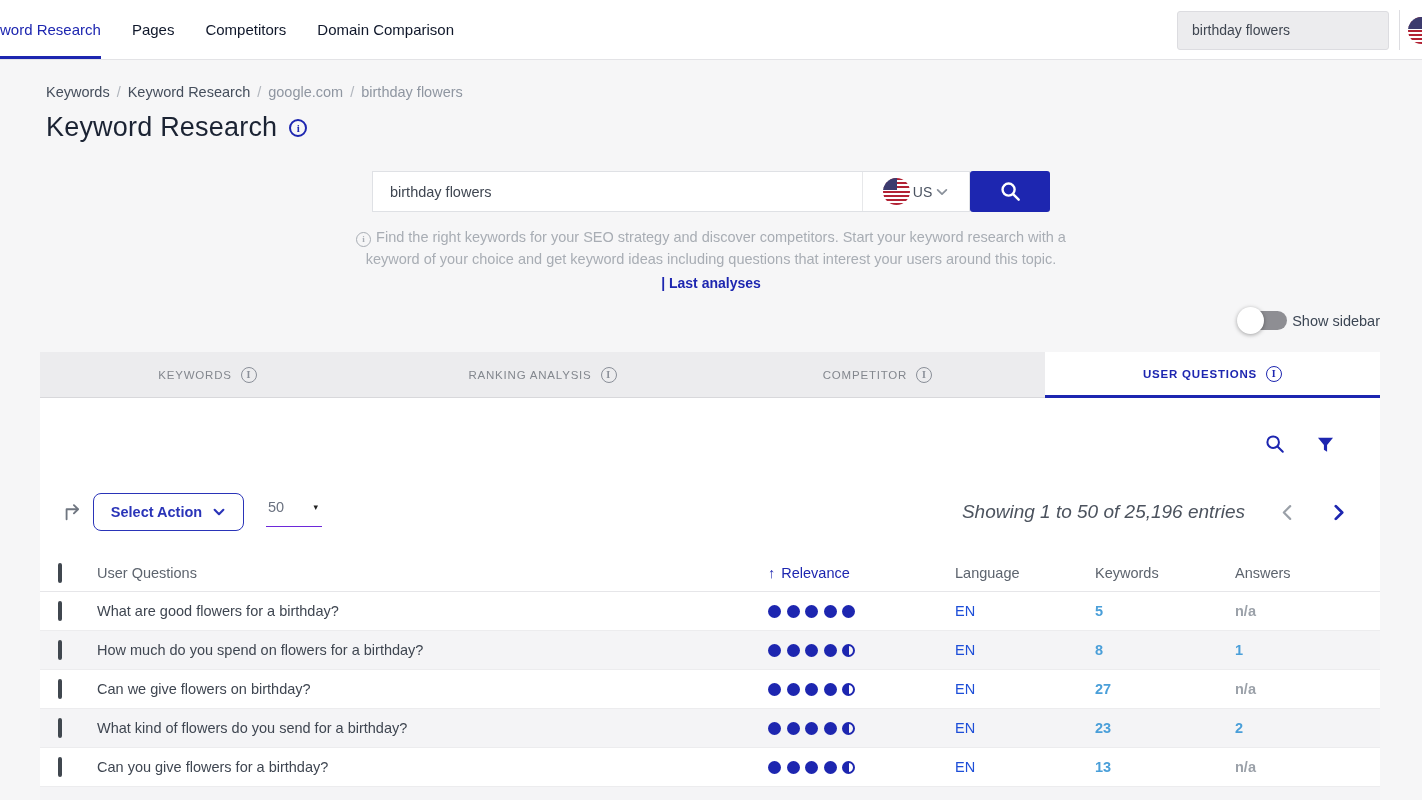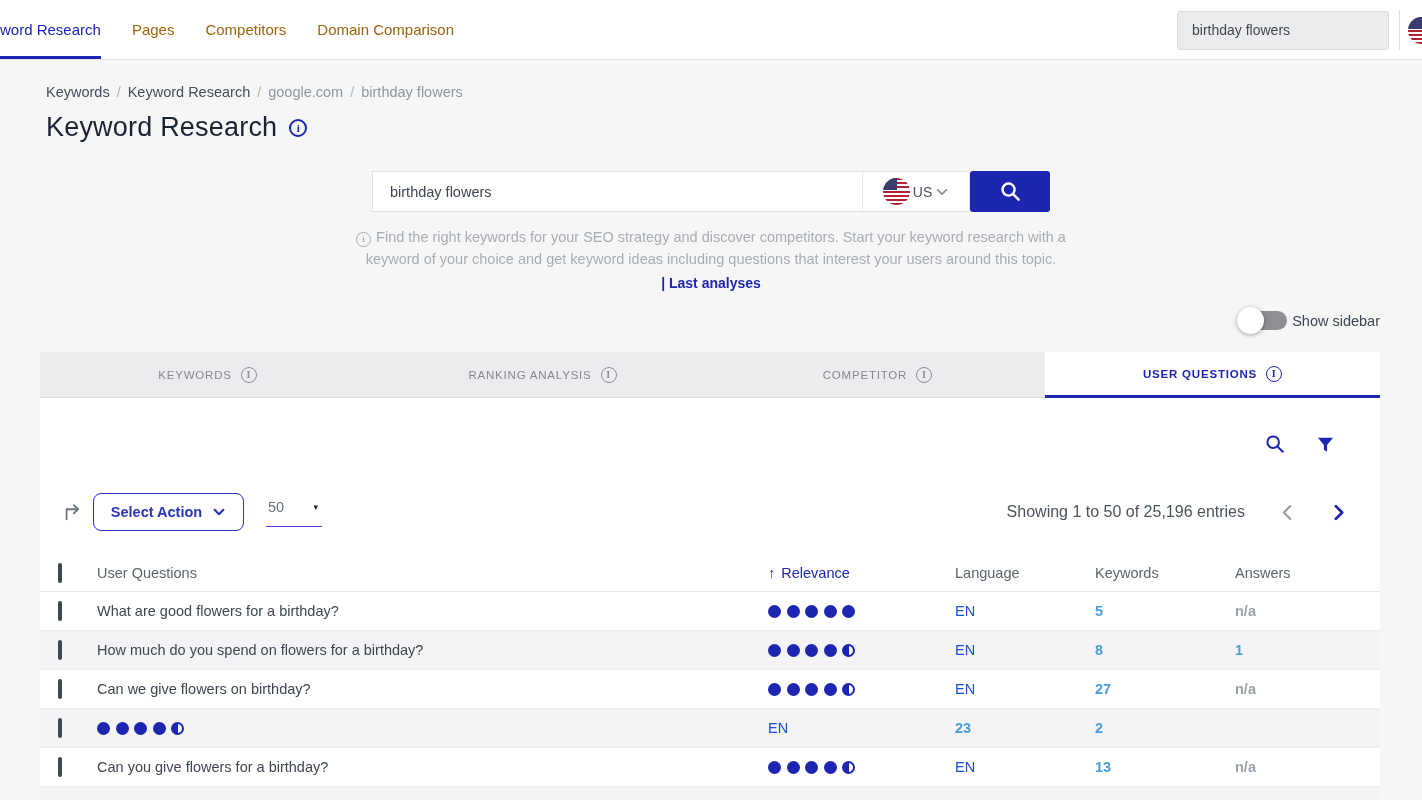--- a/index.html
+++ b/index.html
@@ -4,21 +4,21 @@
 <style>
   * { margin:0; padding:0; box-sizing:border-box; }
   html,body { width:1422px; height:800px; overflow:hidden; background:#f6f6f7;
     font-family:"Liberation Sans", sans-serif; }
 
   
   .topnav { position:relative; height:60px; background:#fff; border-bottom:1px solid #e3e3e6;
     display:flex; align-items:center; }
   .nav-items { display:flex; gap:31px; height:100%; align-items:center; }
   .nav-item { position:relative; height:100%; display:flex; align-items:center;
-    font-size:15px; color:#a16207; cursor:pointer; white-space:nowrap; }
+    font-size:15px; color:#0f172a; cursor:pointer; white-space:nowrap; }
   .nav-item.active { color:#1d26b0; font-weight:500; }
   .nav-item.active::after { content:""; position:absolute; left:0; right:0; bottom:0;
     height:3px; background:#1d26b0; }
   .topnav-right { position:absolute; right:0; top:0; height:60px; display:flex;
     align-items:center; }
   .topnav-search { width:212px; height:39px; background:#ececee; border:1px solid #dcdce0;
     border-radius:3px; font-size:14px; color:#3f4651; padding:0 14px; outline:none;
     font-family:"Liberation Sans", sans-serif; }
   .topnav-divider { width:1px; height:40px; background:#dddde1; margin:0 8px 0 10px; }
 
@@ -84,21 +84,21 @@
   .export-btn { display:flex; cursor:pointer; }
   .select-action { margin-left:9px; width:151px; height:38px; border:1.5px solid #2a34b8;
     border-radius:8px; background:#fff; display:flex; align-items:center; justify-content:center;
     gap:10px; color:#2a34b8; font-size:14.5px; font-weight:700; cursor:pointer;
     font-family:"Liberation Sans", sans-serif; }
   .select-action .chev { color:#2a34b8; }
   .page-size { margin-left:22px; width:56px; border-bottom:1px solid #6d28d9; height:30px;
     display:flex; align-items:flex-start; justify-content:space-between; padding:2px 4px 0 2px;
     font-size:14.5px; color:#6b7280; cursor:pointer; }
   .page-size .tri { font-size:9px; color:#222; margin-top:3px; }
-  .showing { margin-left:auto; font-size:16px; color:#4c535e; }
+  .showing { margin-left:auto; font-size:19px; color:#4c535e;font-style:italic; }
   .pager-prev { margin-left:36px; display:flex; cursor:default; }
   .pager-next { margin-left:40px; display:flex; cursor:pointer; }
 
   
   .table { margin-top:22px; }
   .trow { display:grid; grid-template-columns:39px 1fr 187px 140px 140px 145px;
     padding-left:18px; align-items:center; }
   .thead { height:38px; font-size:14.5px; color:#5d646e; border-bottom:1px solid #e6e6e9; }
   .th-relevance { color:#1d26b0; font-weight:500; display:flex; gap:6px; align-items:center; }
   .sort-arrow { font-weight:700; }
@@ -323,20 +323,21 @@
           <span class="dot full"></span>
           <span class="dot half"></span>
         </div>
       <div class="lang">EN</div>
       <div class="kw-link">27</div>
       <div class="answers-val muted">n/a</div>
     </div>
 
     <div class="trow tbody-row stripe">
       <div><span class="checkbox"></span></div>
+      <div>What kind of flowers do you send for a birthday?</div>
       <div class="dots">
           <span class="dot full"></span>
           <span class="dot full"></span>
           <span class="dot full"></span>
           <span class="dot full"></span>
           <span class="dot half"></span>
         </div>
       <div class="lang">EN</div>
       <div class="kw-link">23</div>
       <div class="answers-val">2</div>

